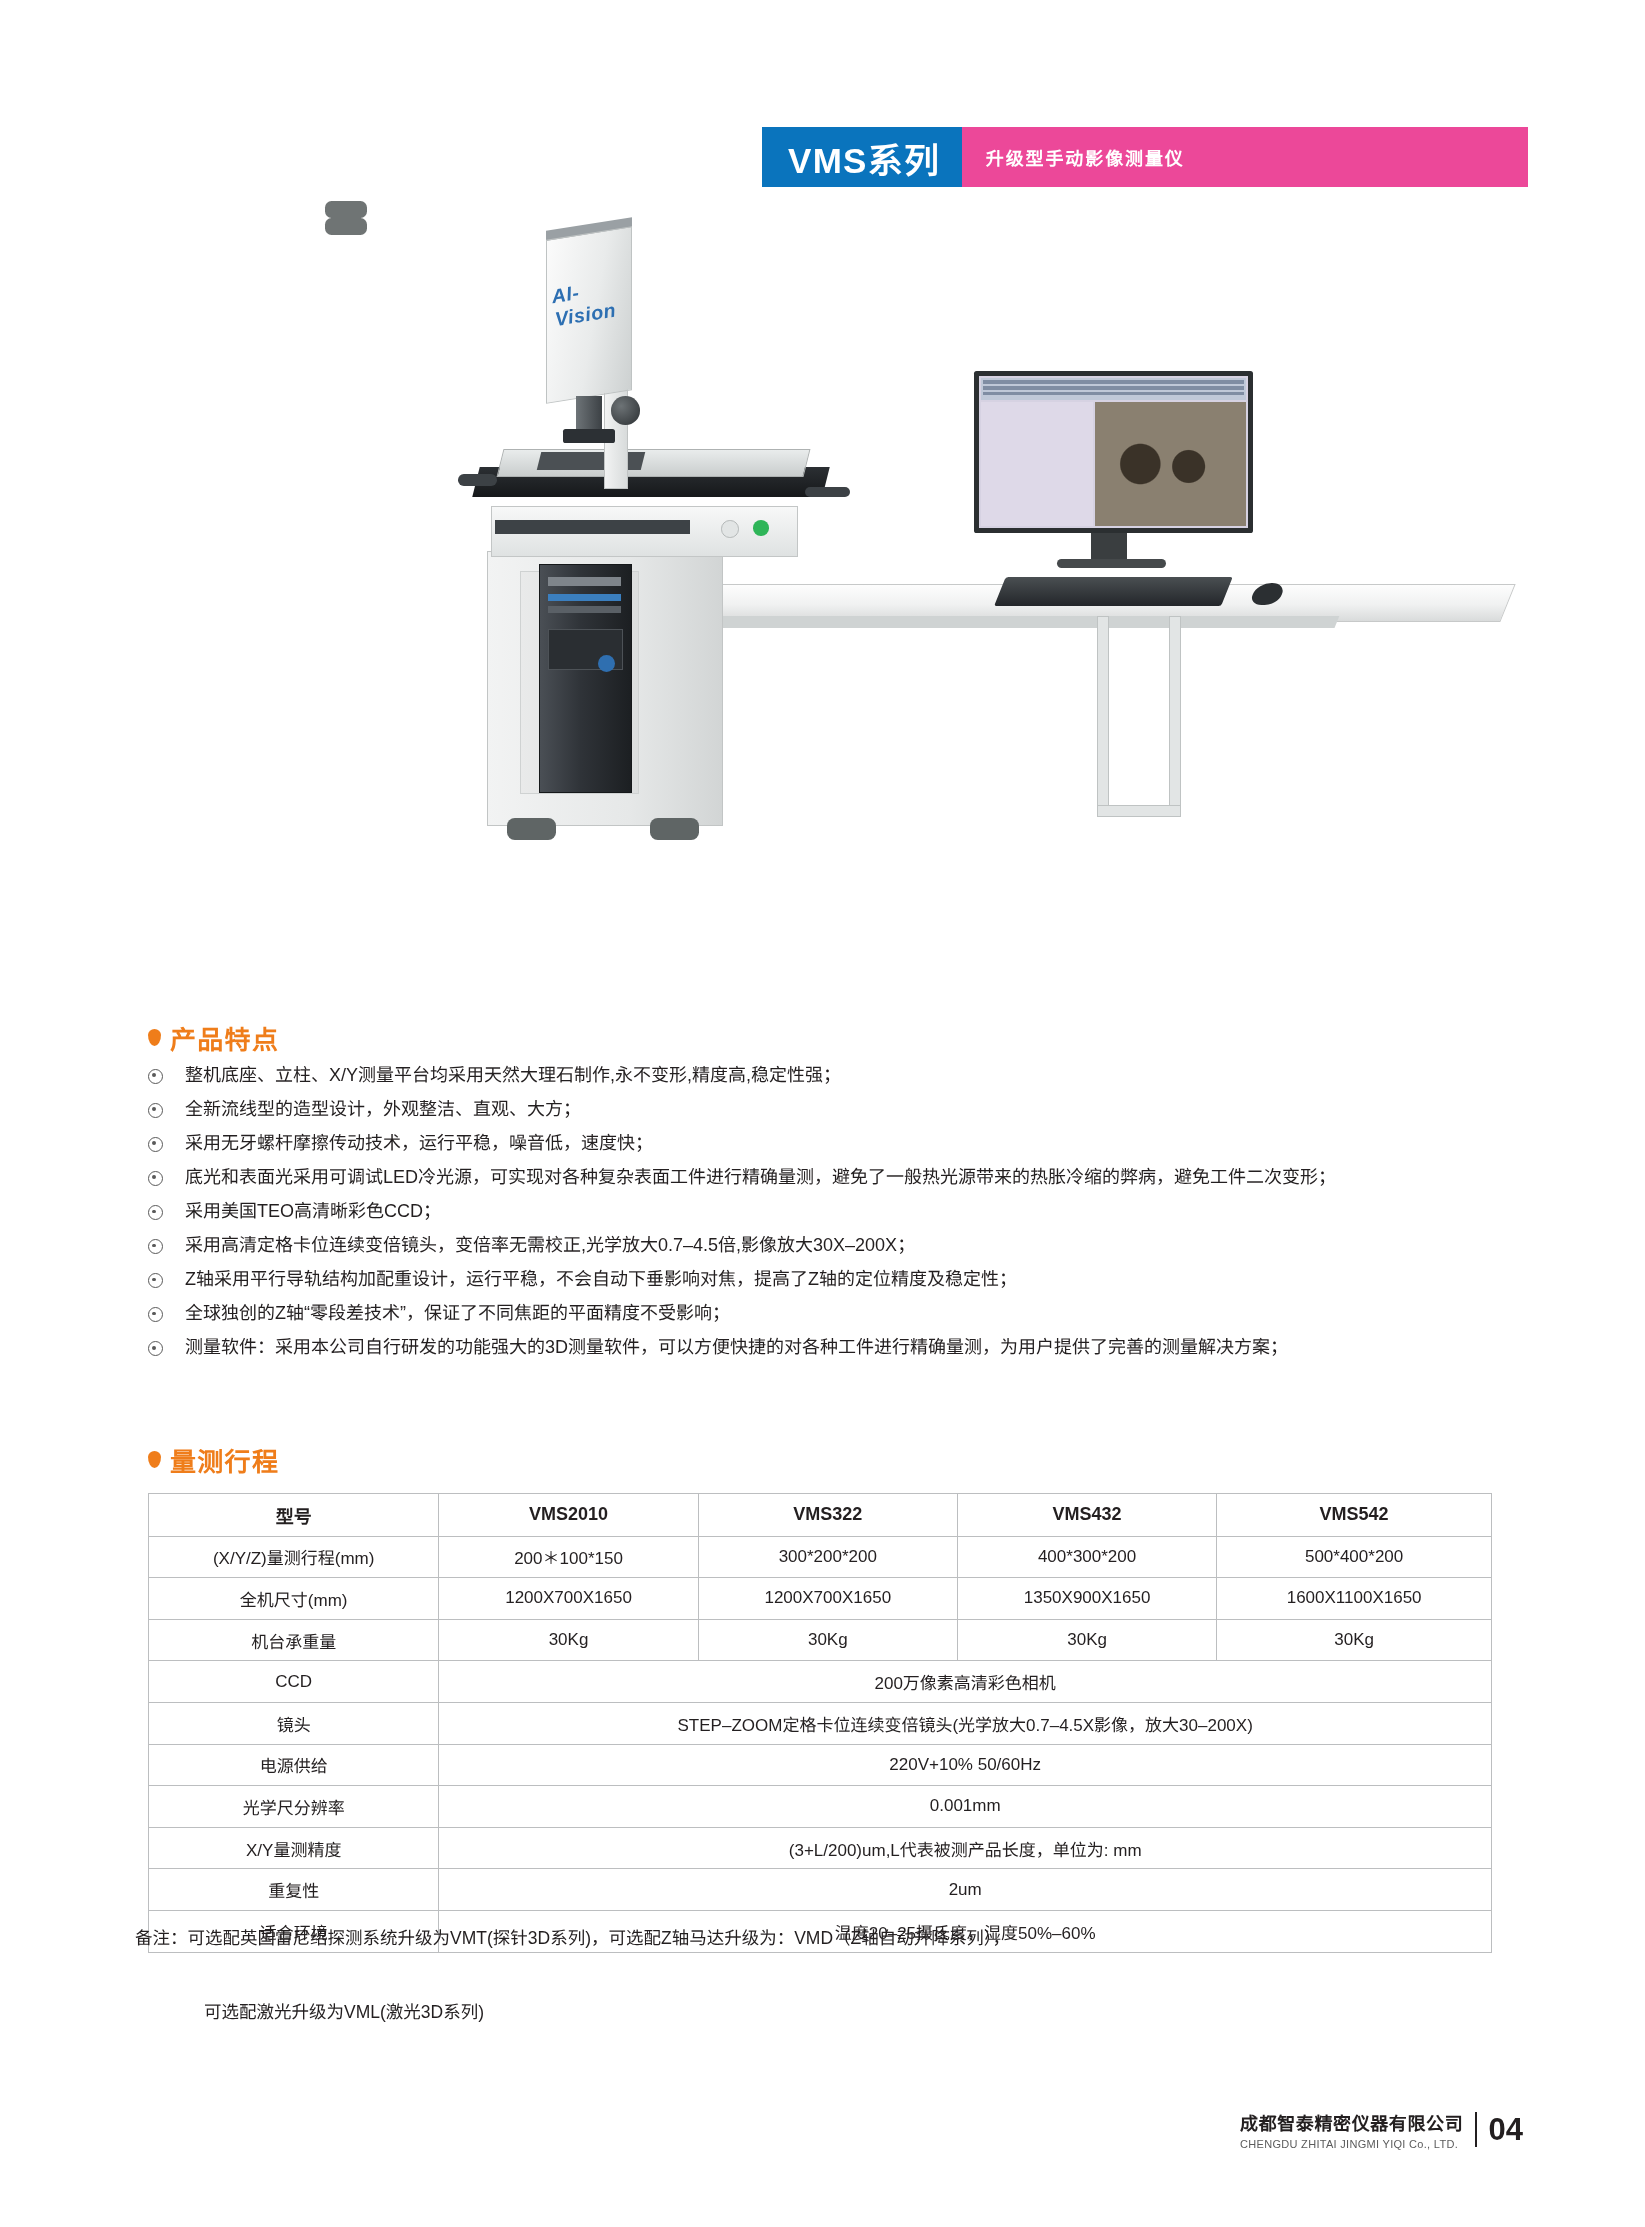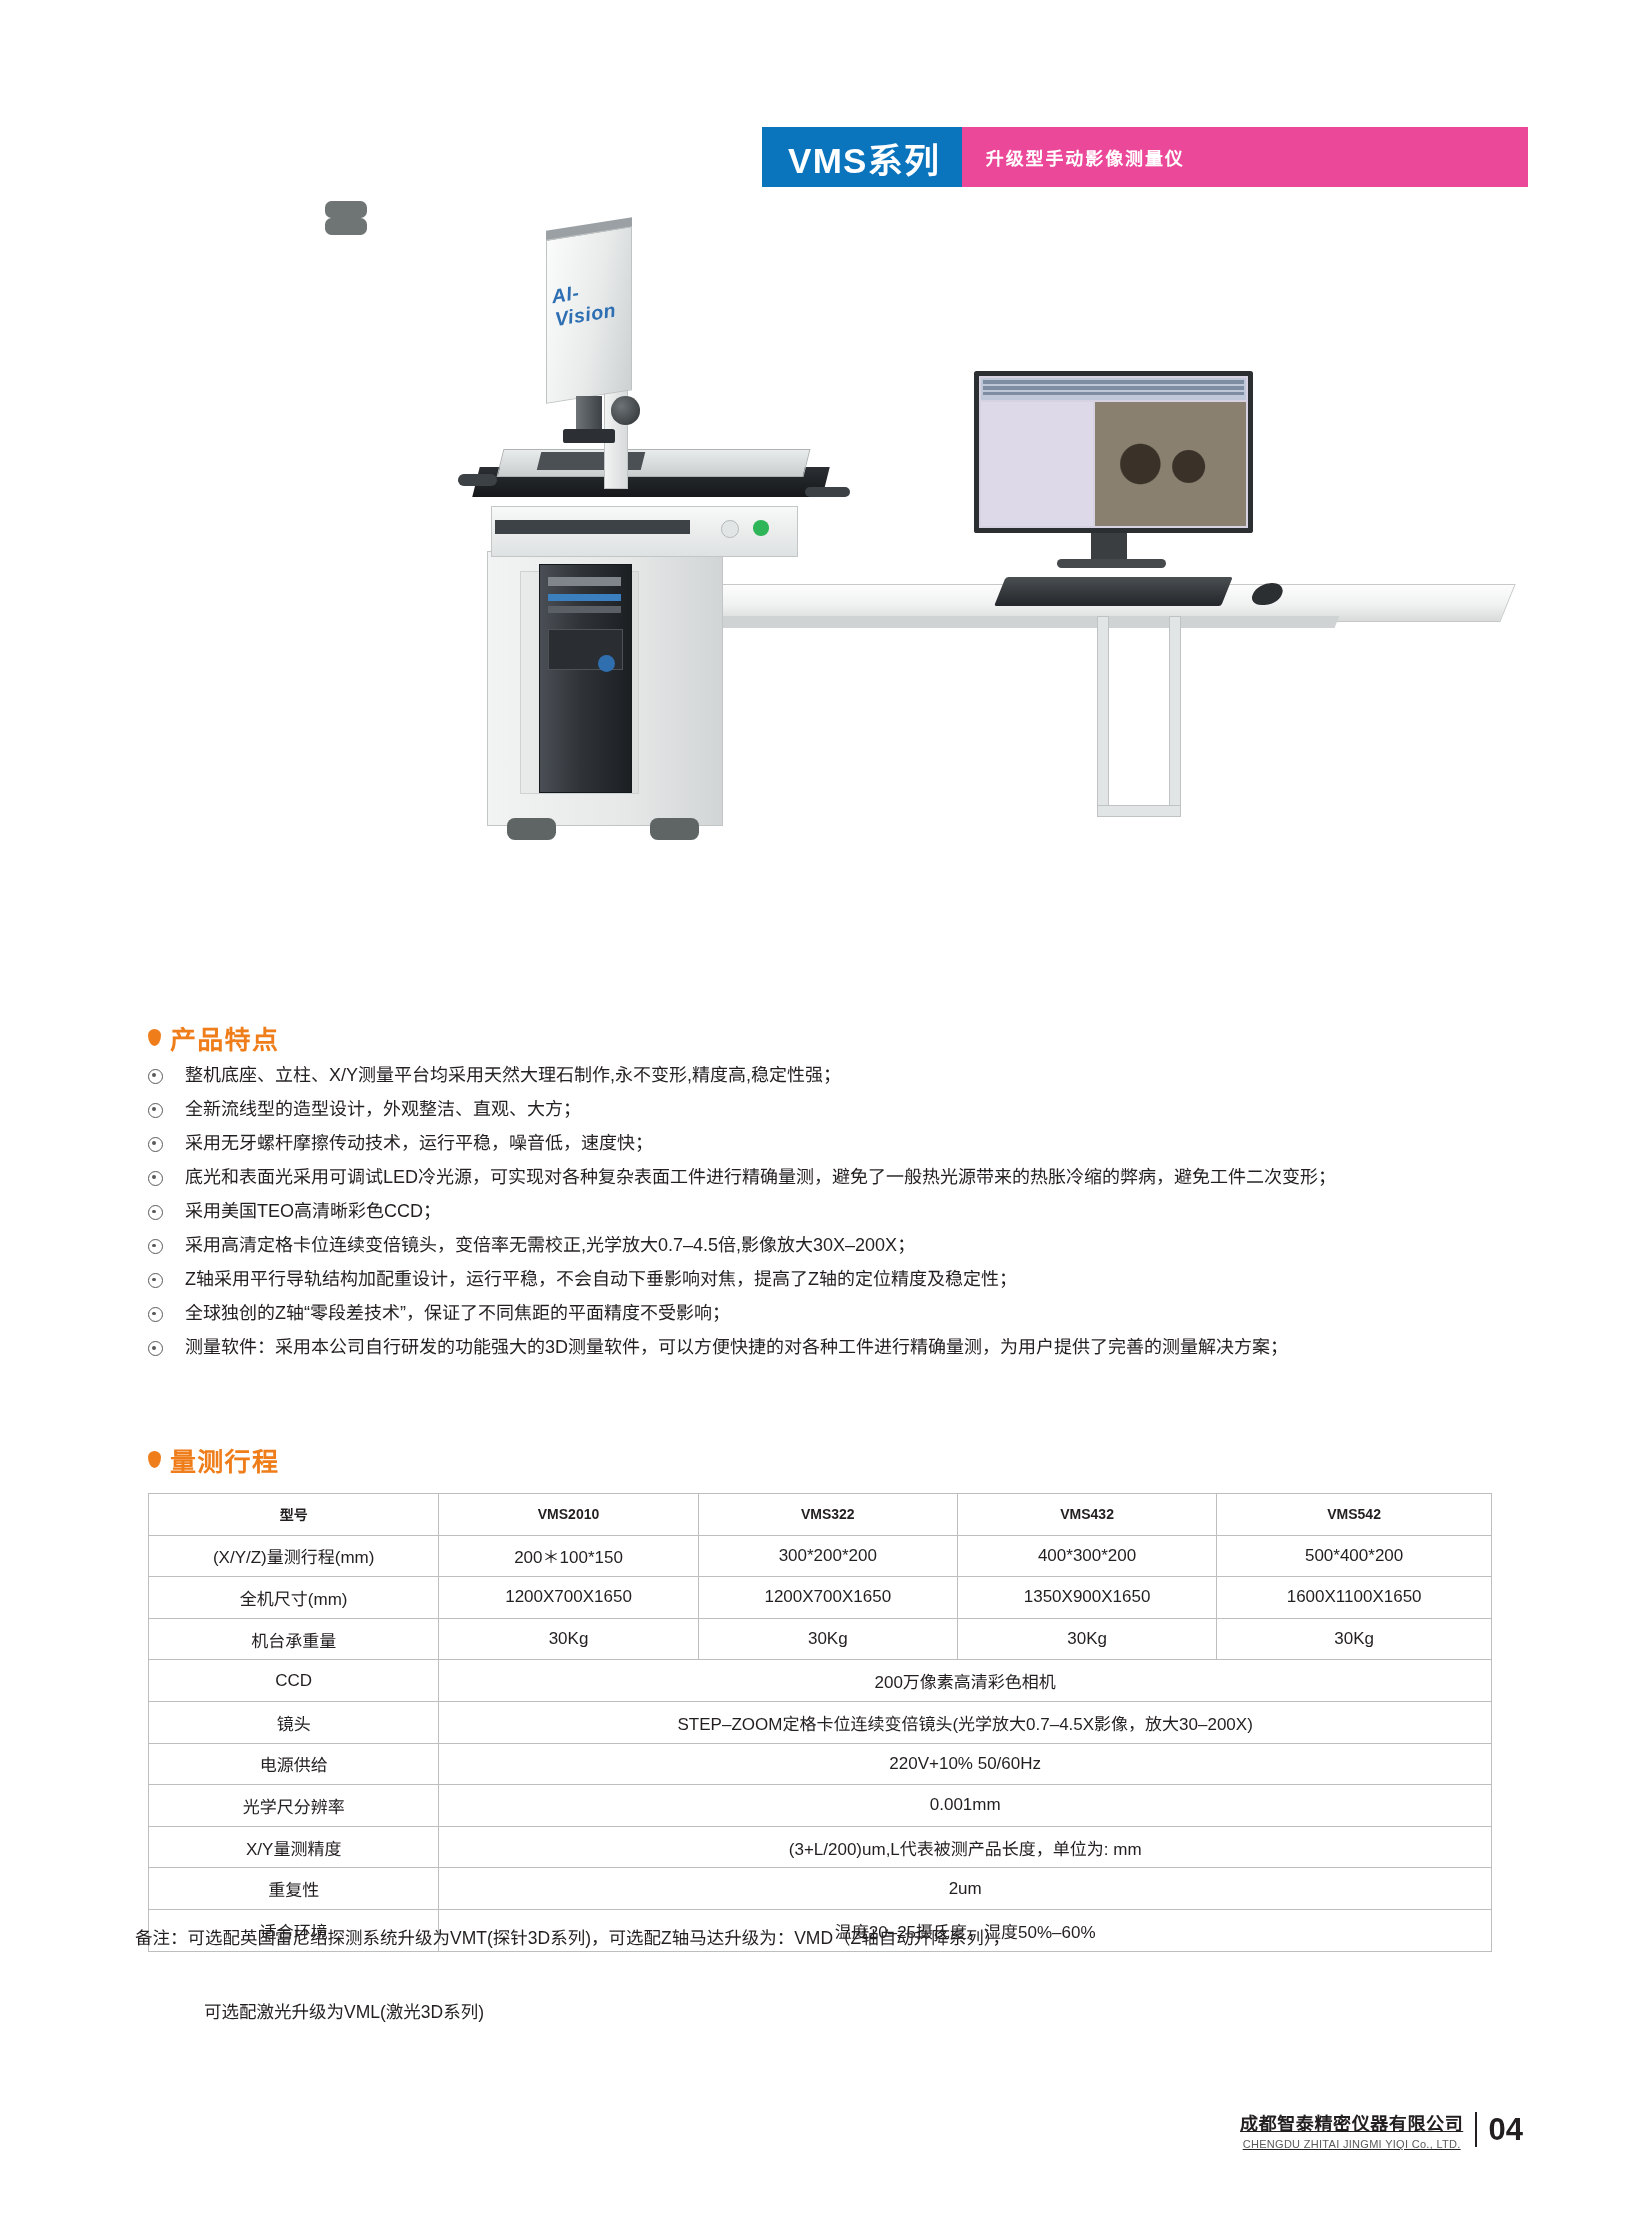--- a/index.html
+++ b/index.html
@@ -350,21 +350,21 @@
   }
   table.spec td {
     border: 0.6px solid #bcbec0;
     padding: 7.8px 5.2px;
     text-align: center;
     height: 25px;
     color: #231f20;
   }
   table.spec tr.head td {
     font-weight: bold;
-    font-size: 14px;
+    font-size: 18px;
     background: #ffffff;
   }
   table.spec td.label {
     width: 279px;
   }
 
   .note {
     position: absolute;
     top: 1925px;
     left: 135px;
@@ -377,21 +377,21 @@
 
   
   .footer {
     position: absolute;
     right: 123px;
     bottom: 77px;
     display: flex;
     align-items: center;
     gap: 11.7px;
   }
-  .footer-txt { text-align: center; text-decoration: underline; }
+  .footer-txt { text-align: left; }
   .footer-cn { font-size: 18px; font-weight: bold; color: #231f20; letter-spacing: 0.6px;}
   .footer-en { font-size: 11px; color: #5b5b5b; letter-spacing: 0.3px; margin-top: 2.6px;}
   .footer-div { width: 1.9px; height: 35px; background: #231f20; }
   .footer-num { font-size: 31px; font-weight: bold; color: #231f20; }
 </style>
 </head>
 <body>
 
 <div class="banner">
   <div class="banner-left">VMS系列</div>

